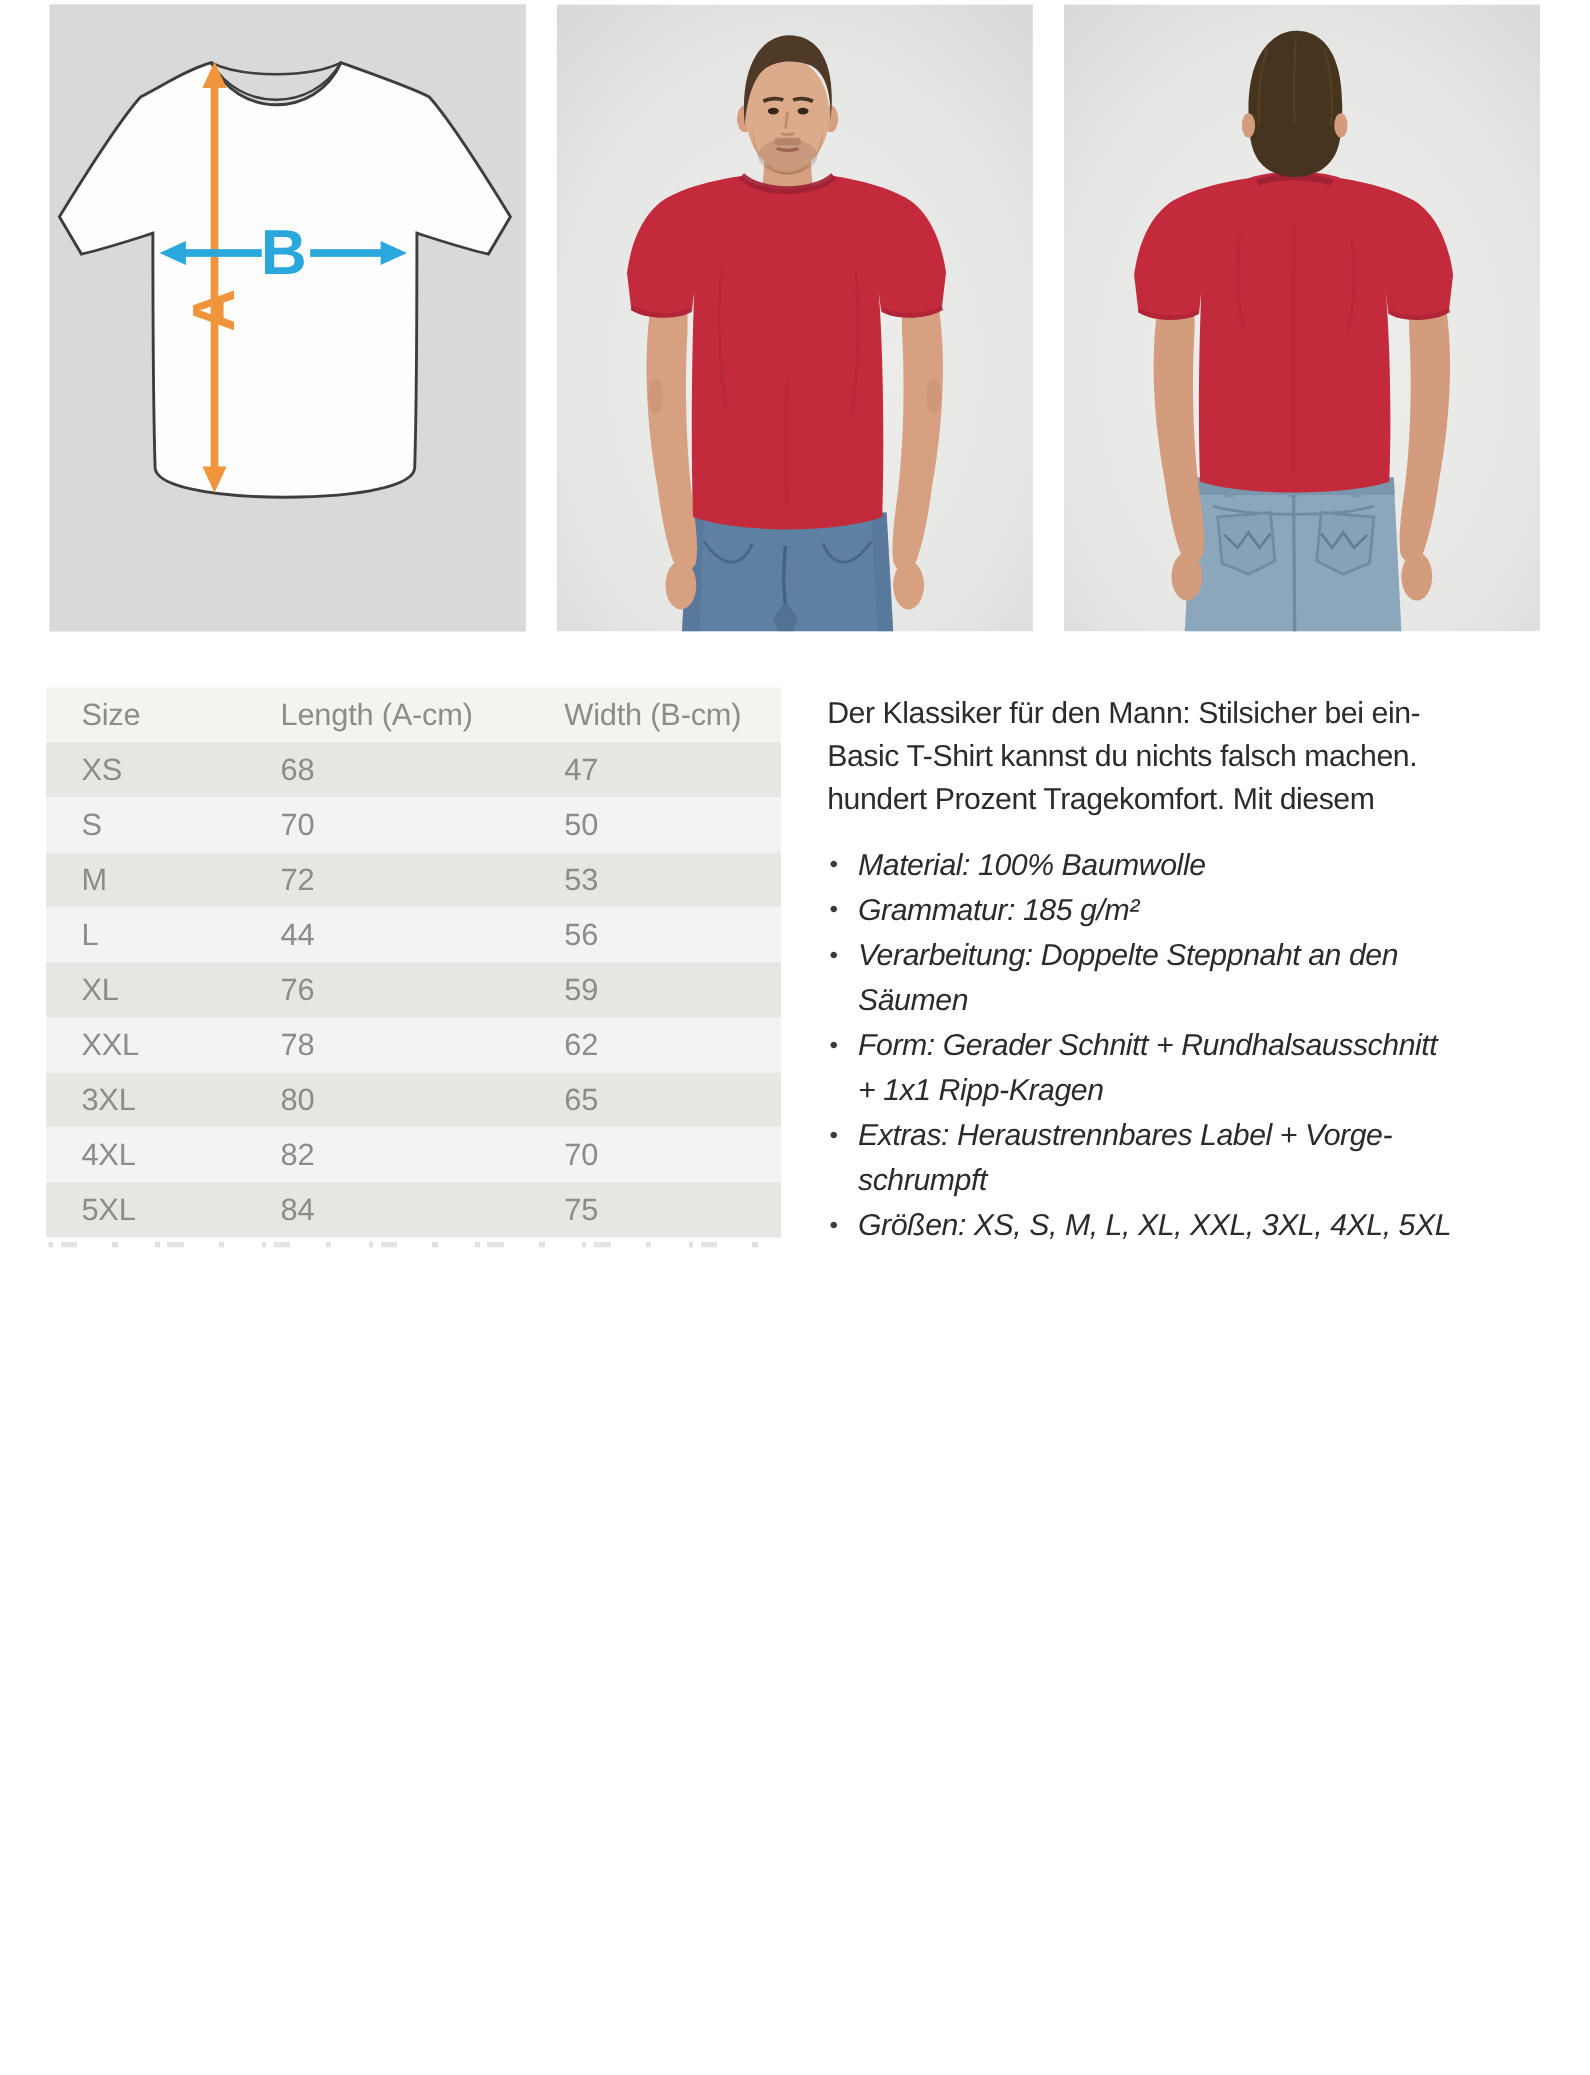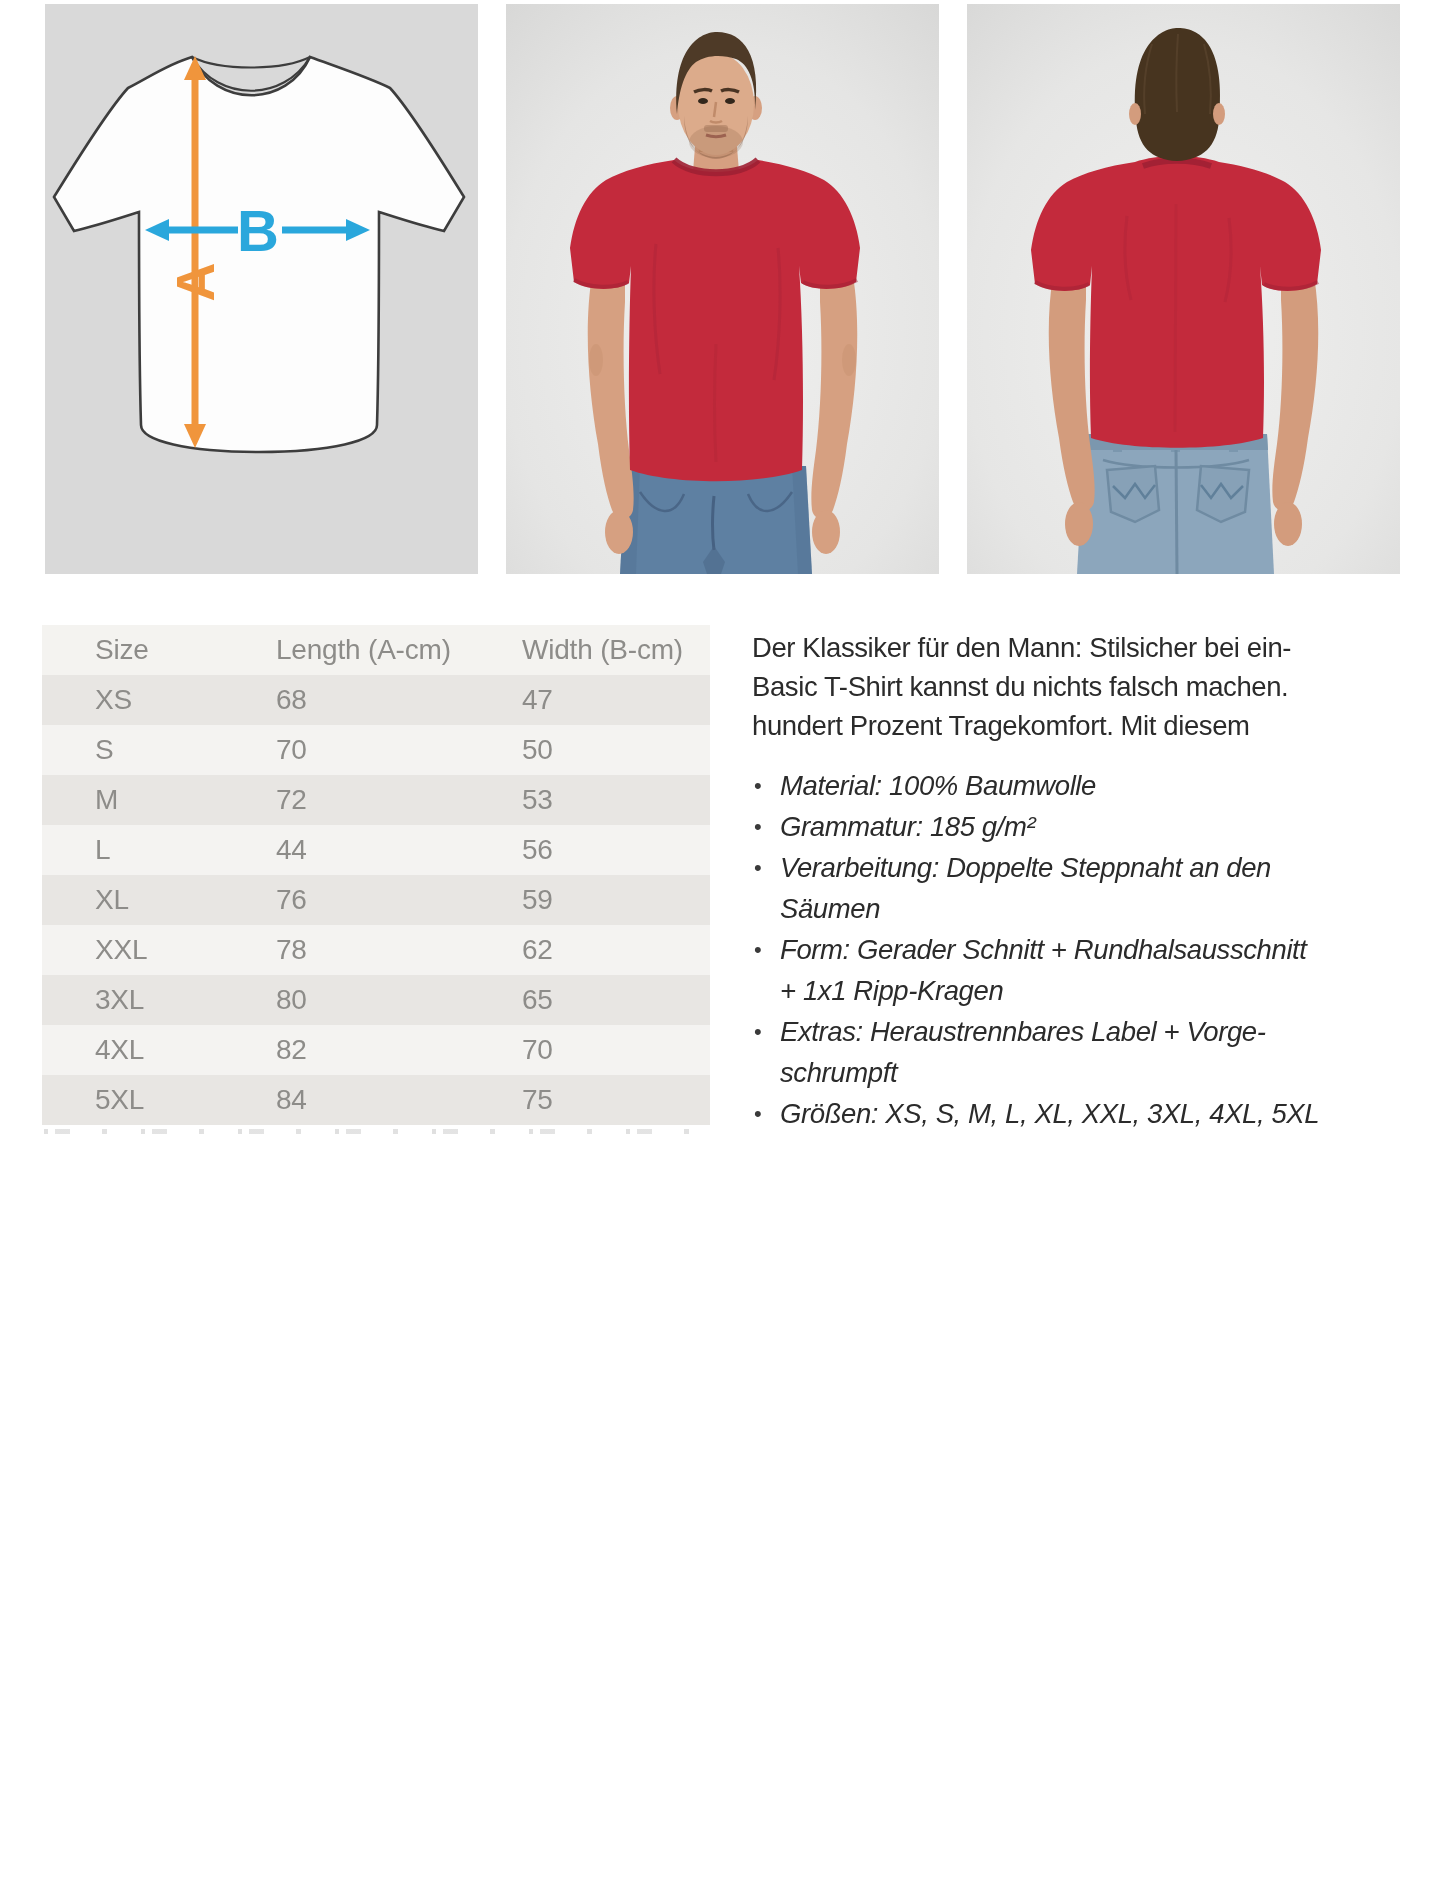--- a/index.html
+++ b/index.html
@@ -12,24 +12,24 @@
   #img-front{left:506px;}
   #img-back{left:967px;}
   .imgbox svg{display:block;}
 
   
   .size-table{position:absolute;left:42px;top:625px;width:668px;font-size:28px;color:#8d8c89;letter-spacing:-0.2px;}
   .trow{position:relative;height:50px;line-height:50px;}
   .trow.header{background:#f4f3f0;}
   .trow.dark{background:#e8e6e3;}
   .trow.light{background:#f4f3f1;}
-  .trow span{position:absolute;top:0;white-space:nowrap;margin-left:21px;}
+  .trow span{position:absolute;top:0;white-space:nowrap;}
   .c1{left:32px;}
   .c2{left:213px;}
-  .c3{left:459px;}
+  .c3{left:471px;}
 
   
   .crop-artifact{position:absolute;left:44px;top:1129px;width:648px;height:5px;opacity:.55;
     background-image:repeating-linear-gradient(90deg,#c6c6c6 0 4px,transparent 4px 11px,
       #cdcdcd 11px 26px,transparent 26px 58px,#c9c9c9 58px 63px,transparent 63px 97px);}
 
   
   .footnote{position:absolute;left:46px;top:1186px;width:640px;font-size:28px;line-height:42px;
             color:#2b2b2b;letter-spacing:-0.4px;white-space:nowrap;}
   .footnote b{font-weight:bold;}

